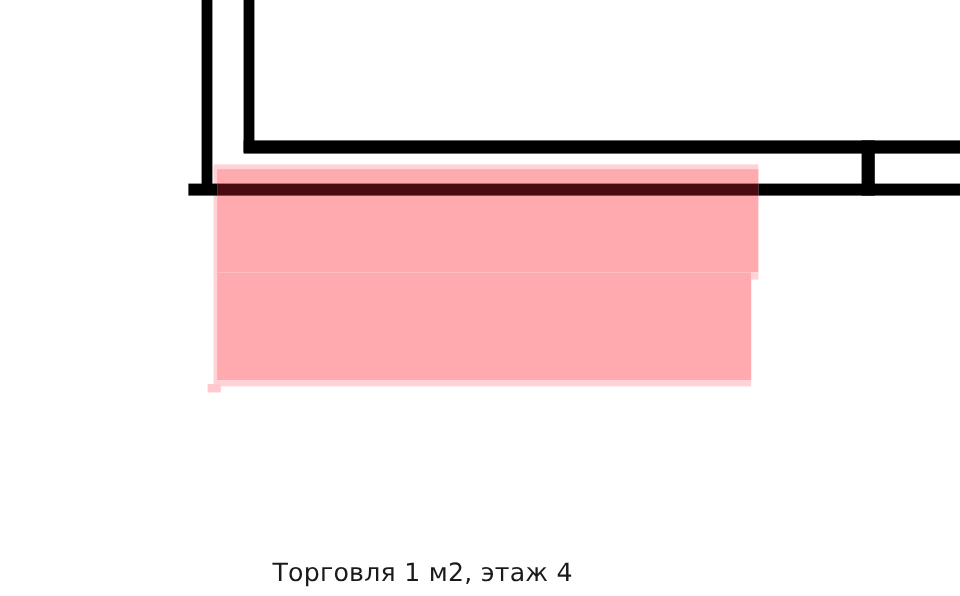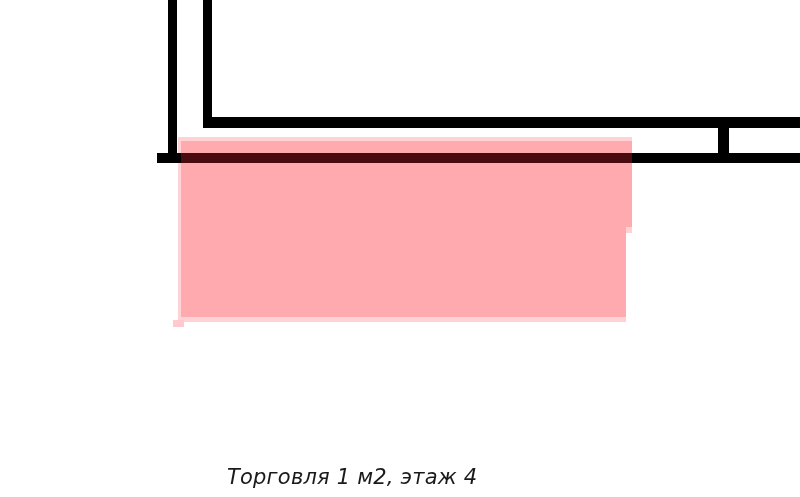--- a/index.html
+++ b/index.html
@@ -13,21 +13,20 @@
     width: 800px;
     height: 497px;
     background: #ffffff;
     overflow: hidden;
   }
   .shape {
     position: absolute;
   }
   .caption {
     position: absolute;
-    font-style: italic;
     white-space: nowrap;
     letter-spacing: 0.2px;
   }
 </style>
 </head>
 <body>
 
 <div class="stage">
   <div id="plan-layer">
       <div class="shape" style="left: 178px; top: 137px; width: 454px; height: 6px; background: rgb(255, 210, 214);"></div>

